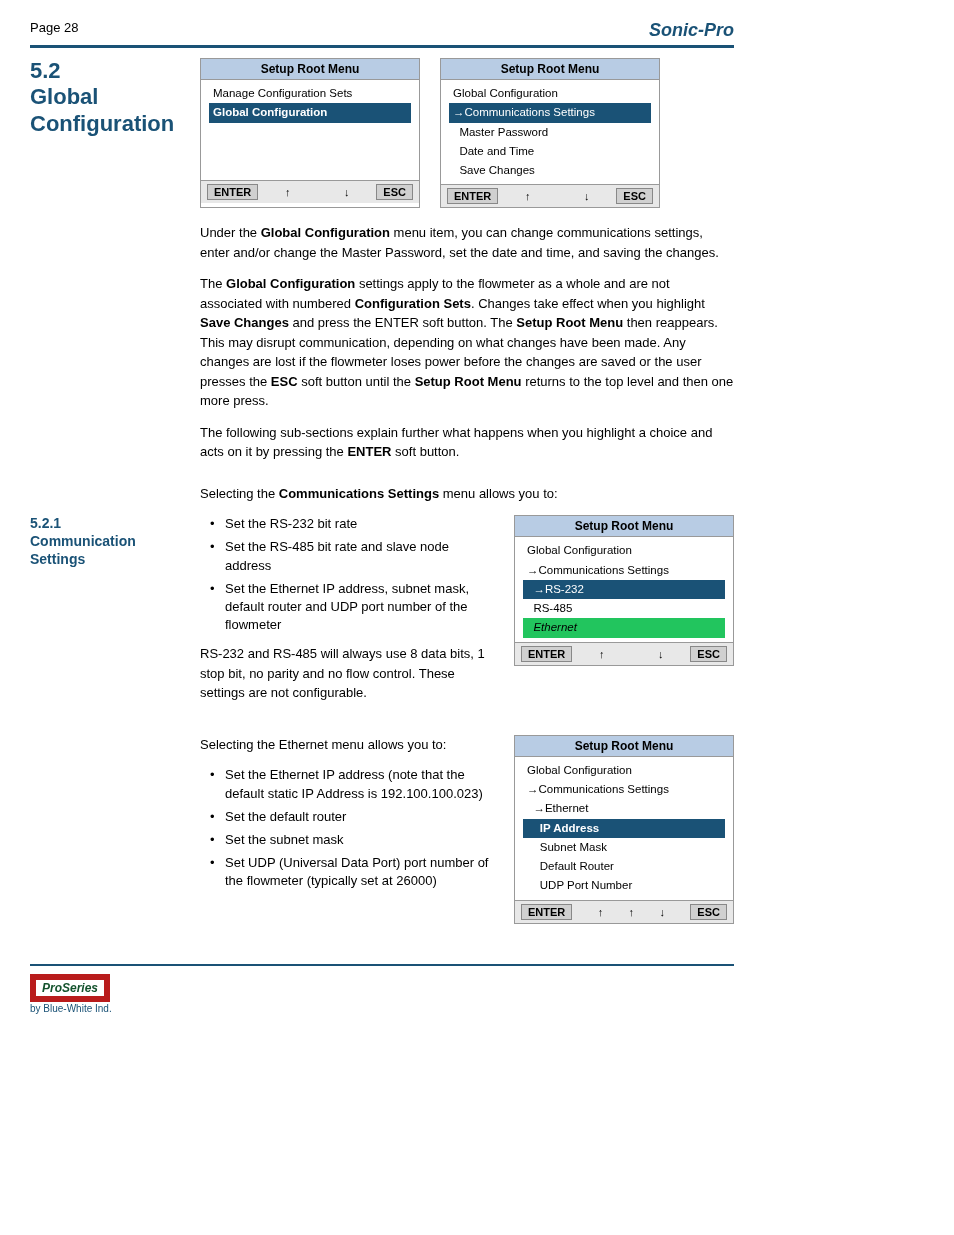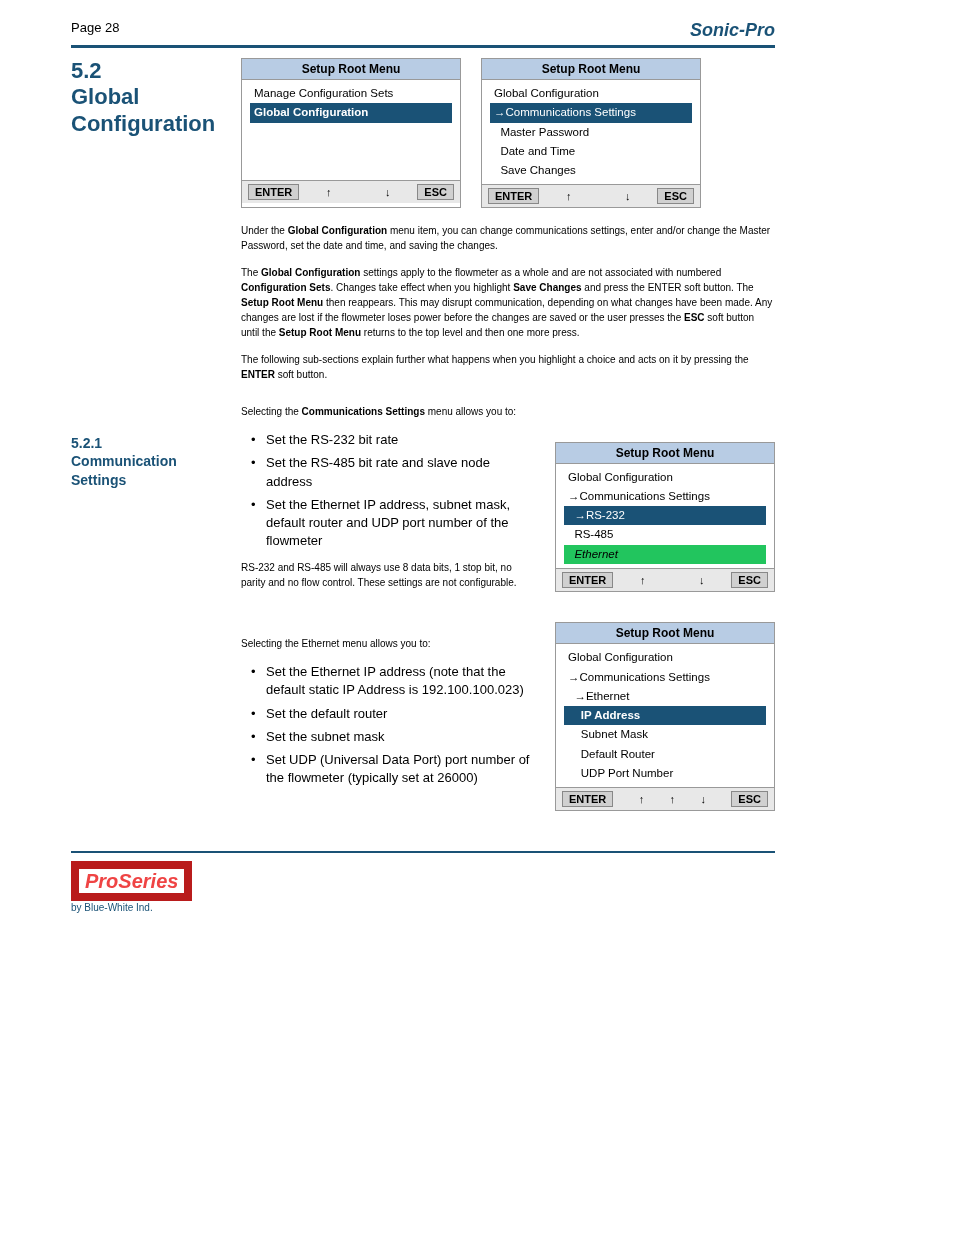--- a/index.html
+++ b/index.html
@@ -11,21 +11,20 @@
       width: 954px;
       min-height: 1235px;
       padding: 0;
     }
 
     .page-wrapper {
       width: 764px;
       min-height: 1235px;
       background: #fff;
       padding: 20px 30px 30px 30px;
-      margin-left: 41px;
     }
 
     
     .page-header {
       display: flex;
       justify-content: space-between;
       align-items: flex-start;
       margin-bottom: 10px;
       border-bottom: 3px solid #1a5276;
       padding-bottom: 4px;
@@ -149,21 +148,21 @@
       font-size: 11px;
       font-weight: bold;
     }
 
     .footer-arrow {
       font-size: 11px;
     }
 
     
     .text-block {
-      font-size: 10px;
+      font-size: 13px;
       line-height: 1.5;
       margin-bottom: 12px;
       color: #000;
     }
 
     .text-block strong {
       font-weight: bold;
     }
 
     
@@ -185,44 +184,44 @@
       content: "•";
       position: absolute;
       left: 0;
       top: 0;
     }
 
     
     .two-col {
       display: flex;
       gap: 20px;
-      align-items: center;
+      align-items: flex-start;
     }
 
     .two-col-left {
       flex: 1;
     }
 
     .two-col-right {
       flex-shrink: 0;
     }
 
     .proseries-logo {
       display: flex;
       flex-direction: column;
       align-items: flex-start;
     }
 
     .proseries-text {
-      font-size: 20px;
+      font-size: 12px;
       font-weight: bold;
       font-style: italic;
-      color: #ef4444;
+      color: #14532d;
       line-height: 1;
-      border: 8px solid #b91c1c;
+      border: 6px solid #b91c1c;
       padding: 2px 6px;
       display: inline-block;
     }
 
     .proseries-sub {
       font-size: 10px;
       color: #1a5276;
       margin-top: 1px;
     }
 

